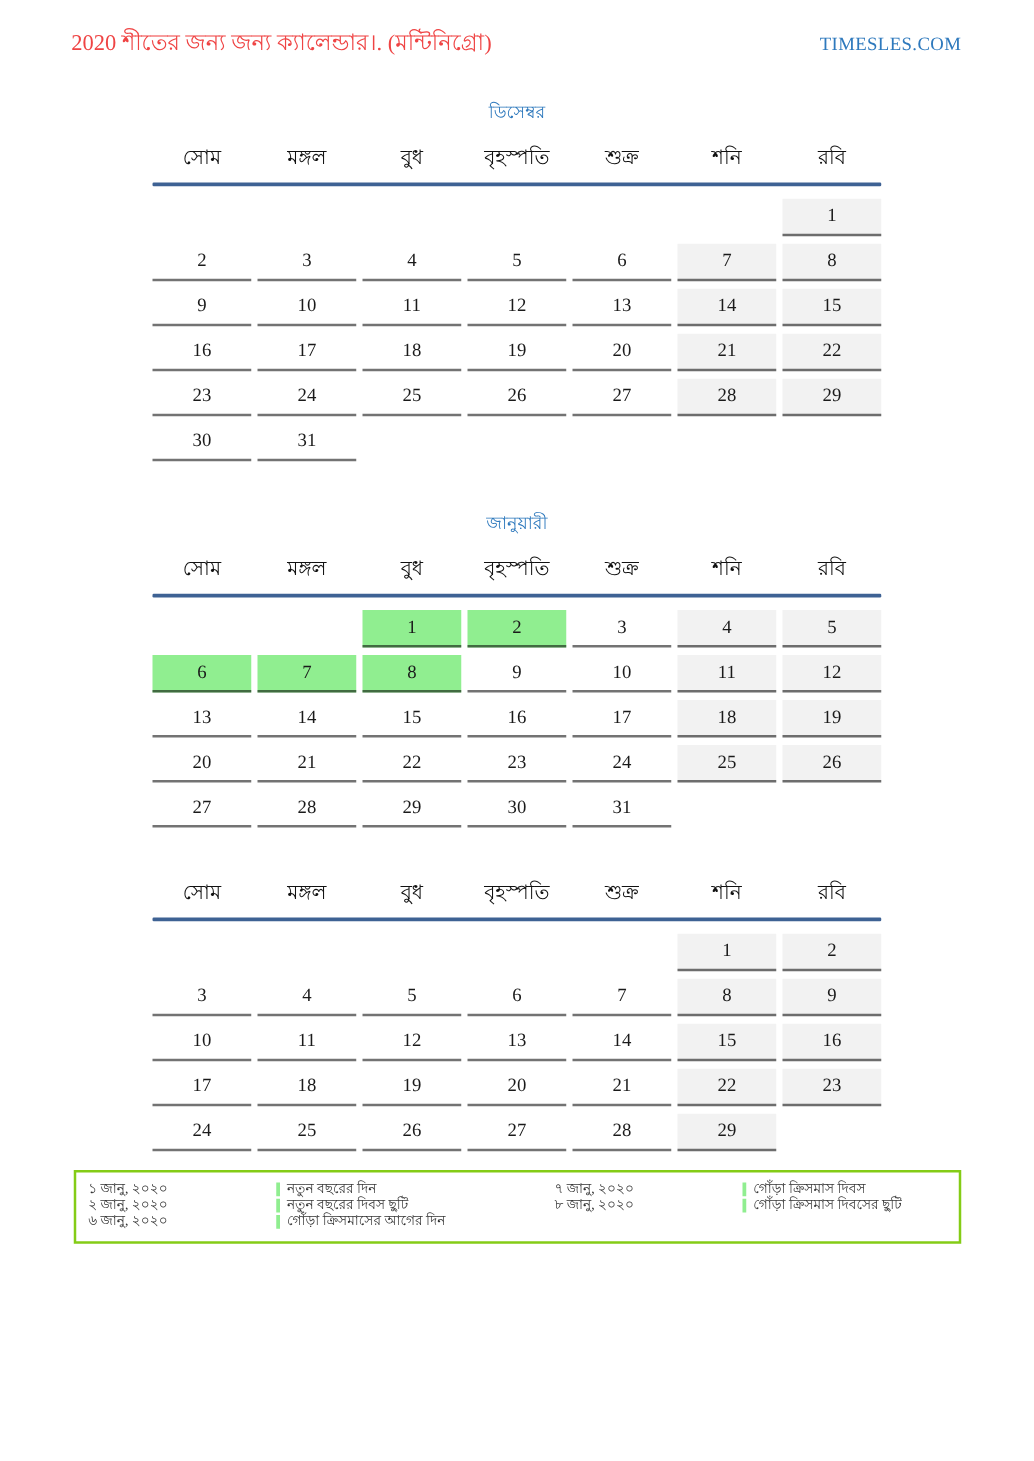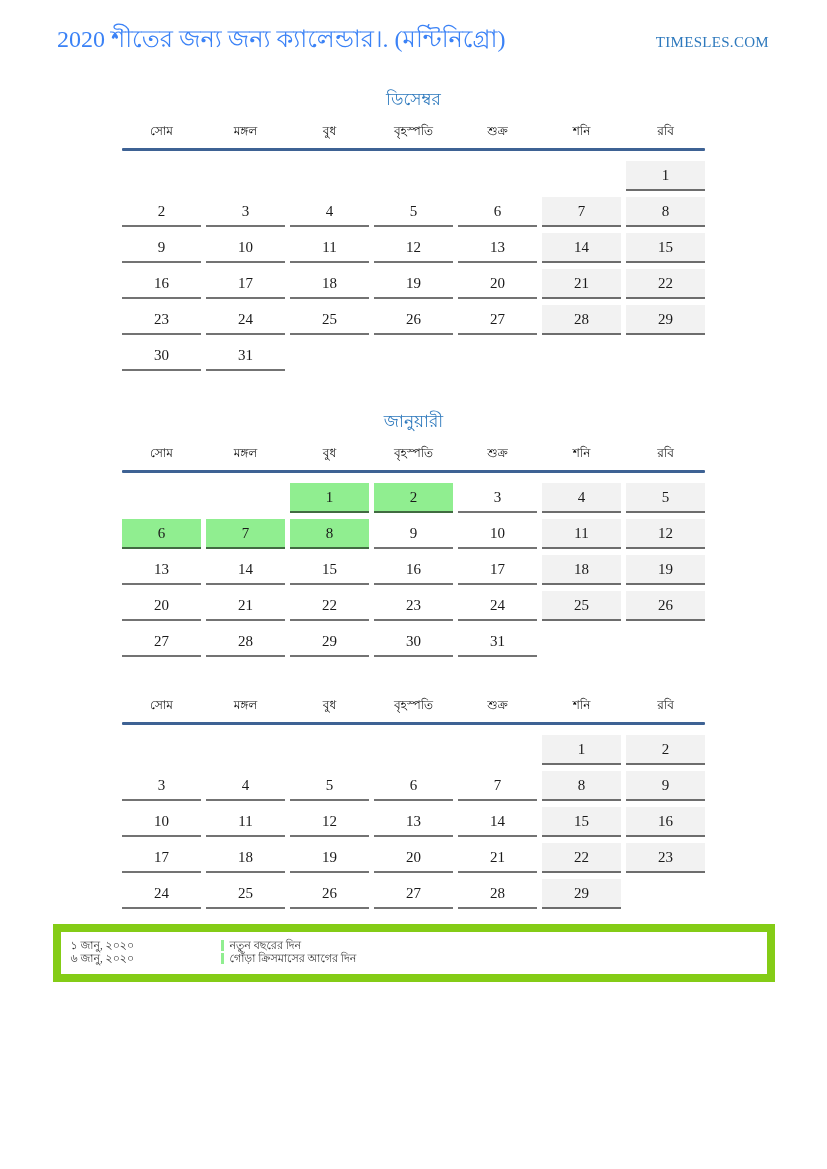--- a/index.html
+++ b/index.html
@@ -15,54 +15,54 @@
     overflow: hidden;
     position: relative;
   }
   .page-header {
     display: flex;
     justify-content: space-between;
     align-items: baseline;
     padding: 20px 58px 0 57px;
   }
   .page-title {
-    font-size: 24px;
-    color: #3b82f6;
+    font-size: 18px;
+    color: #ef4444;
     white-space: nowrap;
   }
   .site-link {
     font-size: 15px;
     color: var(--accent, #2e79bd);
     text-decoration: none;
     letter-spacing: 0.3px;
     white-space: nowrap;
     margin-left: 29px;
   }
   .months-wrap {
     width: 583px;
     margin: 0 auto;
   }
   .month-section { margin-top: 39px; }
   .month-section.first { margin-top: 28px; }
   .month-title {
     text-align: center;
     color: var(--accent, #2e79bd);
-    font-size: 17px;
+    font-size: 14px;
     line-height: 24px;
   }
   .weekday-row {
     display: grid;
     grid-template-columns: repeat(7, 1fr);
     column-gap: 5px;
     margin-top: 10px;
     padding-bottom: 6px;
   }
   .weekday-cell {
     text-align: center;
-    font-size: 12px;
+    font-size: 16px;
     color: #111111;
   }
   .header-rule {
     height: 3px;
     background: var(--rule, #3e6294);
     border-radius: 1px;
   }
   .weeks {
     display: grid;
     row-gap: 6px;
@@ -84,21 +84,21 @@
   }
   .day-cell.empty {
     border-bottom: none;
     background: transparent;
   }
   .day-cell.weekend { background: var(--weekend, #f2f2f2); }
   .day-cell.holiday { background: var(--holiday, #90ee90); }
   .legend {
     width: 690px;
     margin: 15px auto 0;
-    border: 8px solid #84cc16;
+    border: 2px solid #84cc16;
     padding: 7px 8px 9px 8px;
     display: flex;
   }
   .legend-col { width: 50%; }
   .legend-col.right { box-sizing: border-box; padding-left: 28px; }
   .legend-row {
     display: grid;
     grid-template-columns: 152px 1fr;
     font-size: 11px;
     line-height: 13px;
@@ -317,22 +317,43 @@
 <footer class="legend">
   <div class="legend-col">
       <div class="legend-row">
         <div class="legend-date">১ জানু, ২০২০</div>
         <div class="legend-label">
           <span class="legend-marker"></span>
           <span>নতুন বছরের দিন</span>
         </div>
       </div>
       <div class="legend-row">
+        <div class="legend-date">২ জানু, ২০২০</div>
+        <div class="legend-label">
+          <span class="legend-marker"></span>
+          <span>নতুন বছরের দিবস ছুটি</span>
+        </div>
+      </div>
+      <div class="legend-row">
         <div class="legend-date">৬ জানু, ২০২০</div>
         <div class="legend-label">
           <span class="legend-marker"></span>
           <span>গোঁড়া ক্রিসমাসের আগের দিন</span>
         </div>
       </div>
     </div>
   <div class="legend-col right">
+      <div class="legend-row">
+        <div class="legend-date">৭ জানু, ২০২০</div>
+        <div class="legend-label">
+          <span class="legend-marker"></span>
+          <span>গোঁড়া ক্রিসমাস দিবস</span>
+        </div>
+      </div>
+      <div class="legend-row">
+        <div class="legend-date">৮ জানু, ২০২০</div>
+        <div class="legend-label">
+          <span class="legend-marker"></span>
+          <span>গোঁড়া ক্রিসমাস দিবসের ছুটি</span>
+        </div>
+      </div>
     </div>
 </footer>
 
 </body></html>

